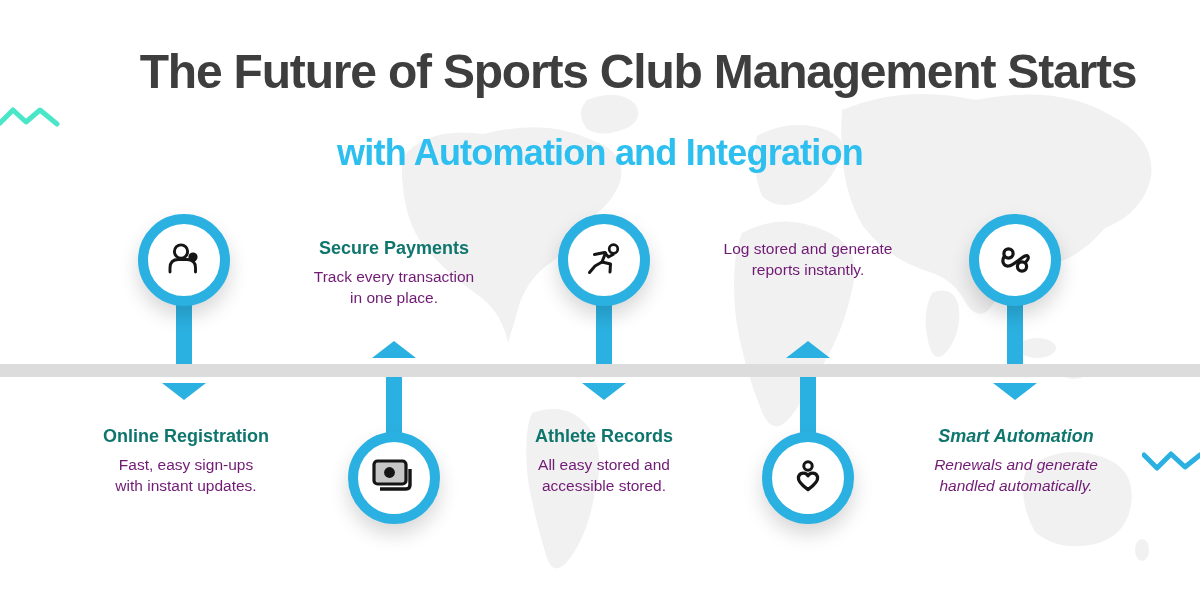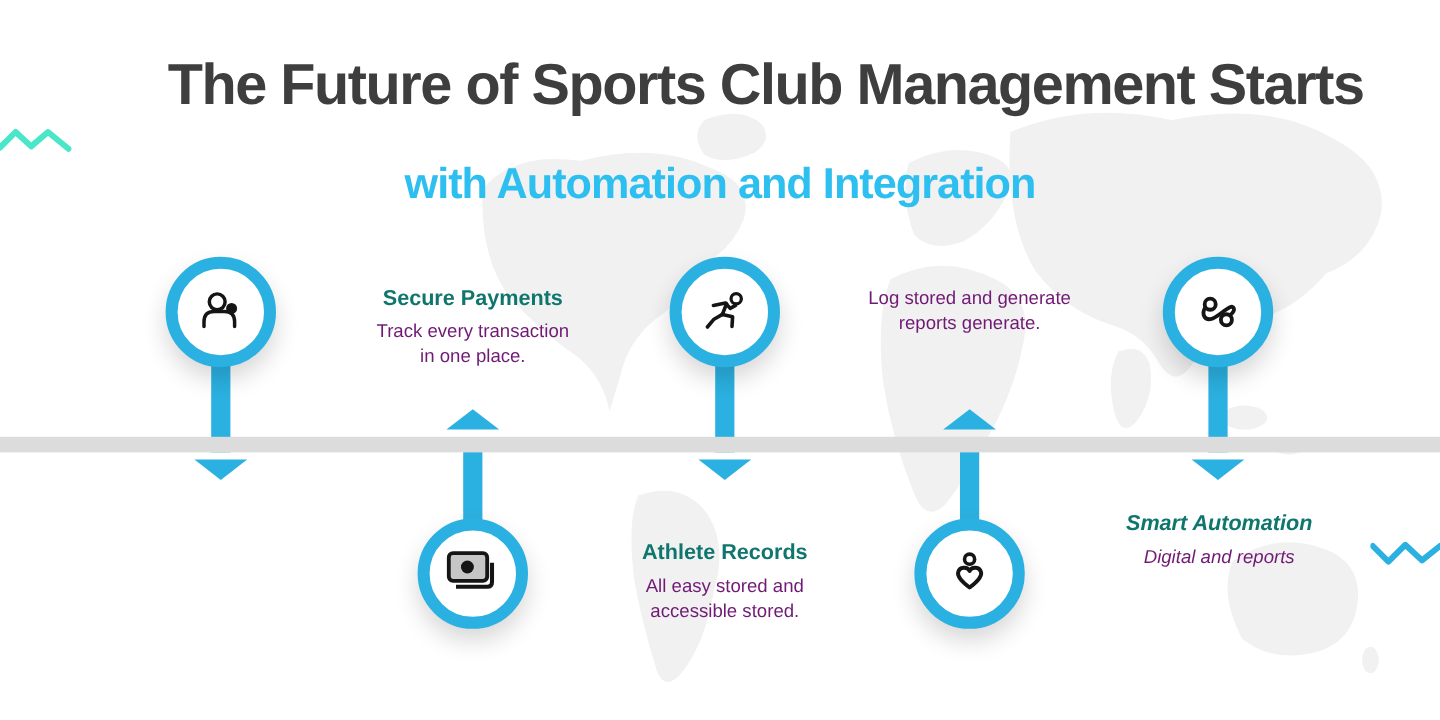--- a/index.html
+++ b/index.html
@@ -61,20 +61,27 @@
   <div class="arrow down" style="left:162px;top:383px;"></div>
   <div class="circle" style="left:138px;top:214px;">
     <svg class="ico" width="48" height="48" viewBox="-24 -24 48 48">
       <g fill="none" stroke="#151515" stroke-width="2.9" stroke-linecap="round">
         <circle cx="-3" cy="-8.5" r="6.6"></circle>
         <path d="M -14,12 L -14,8 Q -14,-0.5 -5.5,-0.5 L 3,-0.5 Q 11.5,-0.5 11.5,8 L 11.5,12"></path>
       </g>
       <circle cx="9" cy="-3" r="4.6" fill="#151515"></circle>
     </svg>
   </div>
+  <div class="tblock" style="left:61px;top:426px;">
+    <div class="ttl">Online Registration</div>
+    <div class="dsc">
+      <div>Fast, easy sign-ups</div>
+      <div>with instant updates.</div>
+    </div>
+  </div>
 
   <div class="tblock" style="left:269px;top:238px;">
     <div class="ttl">Secure Payments</div>
     <div class="dsc">
       <div>Track every transaction</div>
       <div>in one place.</div>
     </div>
   </div>
   <div class="arrow up" style="left:372px;top:341px;"></div>
   <div class="stem" style="left:386px;top:368px;height:110px;"></div>
@@ -93,32 +100,32 @@
       <g fill="none" stroke="#151515" stroke-width="3" stroke-linecap="round" stroke-linejoin="round">
         <circle cx="9.5" cy="-11" r="4.3" stroke-width="2.7"></circle>
         <path d="M 0.5,-7.5 L -9.5,-5.5"></path>
         <path d="M 1,-7 L 4.5,-3 L 9,-5.5"></path>
         <path d="M 1.5,-7 L -2,2"></path>
         <path d="M -2,2 L 6.5,4 L 6,12"></path>
         <path d="M -2,2 L -9,6 L -14.5,12.5"></path>
       </g>
     </svg>
   </div>
-  <div class="tblock" style="left:479px;top:450px;">
+  <div class="tblock" style="left:479px;top:426px;">
     <div class="ttl">Athlete Records</div>
     <div class="dsc">
       <div>All easy stored and</div>
       <div>accessible stored.</div>
     </div>
   </div>
 
   <div class="tblock" style="left:683px;top:238px;">
     <div class="dsc">
       <div>Log stored and generate</div>
-      <div>reports generate.</div>
+      <div>reports instantly.</div>
     </div>
   </div>
   <div class="arrow up" style="left:786px;top:341px;"></div>
   <div class="stem" style="left:800px;top:368px;height:110px;"></div>
   <div class="circle" style="left:762px;top:432px;">
     <svg class="ico" width="48" height="48" viewBox="-24 -24 48 48">
       <g fill="none" stroke="#151515" stroke-linecap="round" stroke-linejoin="round">
         <circle cx="0" cy="-12" r="4.2" stroke-width="3"></circle>
         <path stroke-width="3.3" d="M 0,-2.2 C -1.8,-6 -8.5,-6 -9.6,-0.8 C -10.4,3.6 -4.6,8.2 0,11.6 C 4.6,8.2 10.4,3.6 9.6,-0.8 C 8.5,-6 1.8,-6 0,-2.2 Z"></path>
       </g>
@@ -132,17 +139,18 @@
       <g fill="none" stroke="#151515" stroke-width="3.2" stroke-linecap="round">
         <circle cx="-6.5" cy="-6.5" r="4.6"></circle>
         <circle cx="7" cy="6.5" r="4.6"></circle>
         <path d="M -10.8,-3.6 C -13.8,1.6 -11.2,6.6 -6.4,6.0 C -3.0,5.5 0.5,2.6 5.0,-0.8 C 8.2,-3.2 12.2,-6.2 13.2,-3.0 C 13.8,-1.0 12.2,0.8 10.6,2.2"></path>
       </g>
     </svg>
   </div>
   <div class="tblock" style="left:891px;top:426px;font-style:italic;">
     <div class="ttl">Smart Automation</div>
     <div class="dsc">
-      <div>Digital and reports</div>
+      <div>Renewals and generate</div>
+      <div>handled automatically.</div>
     </div>
   </div>
 
 </div>
 
 </body></html>

